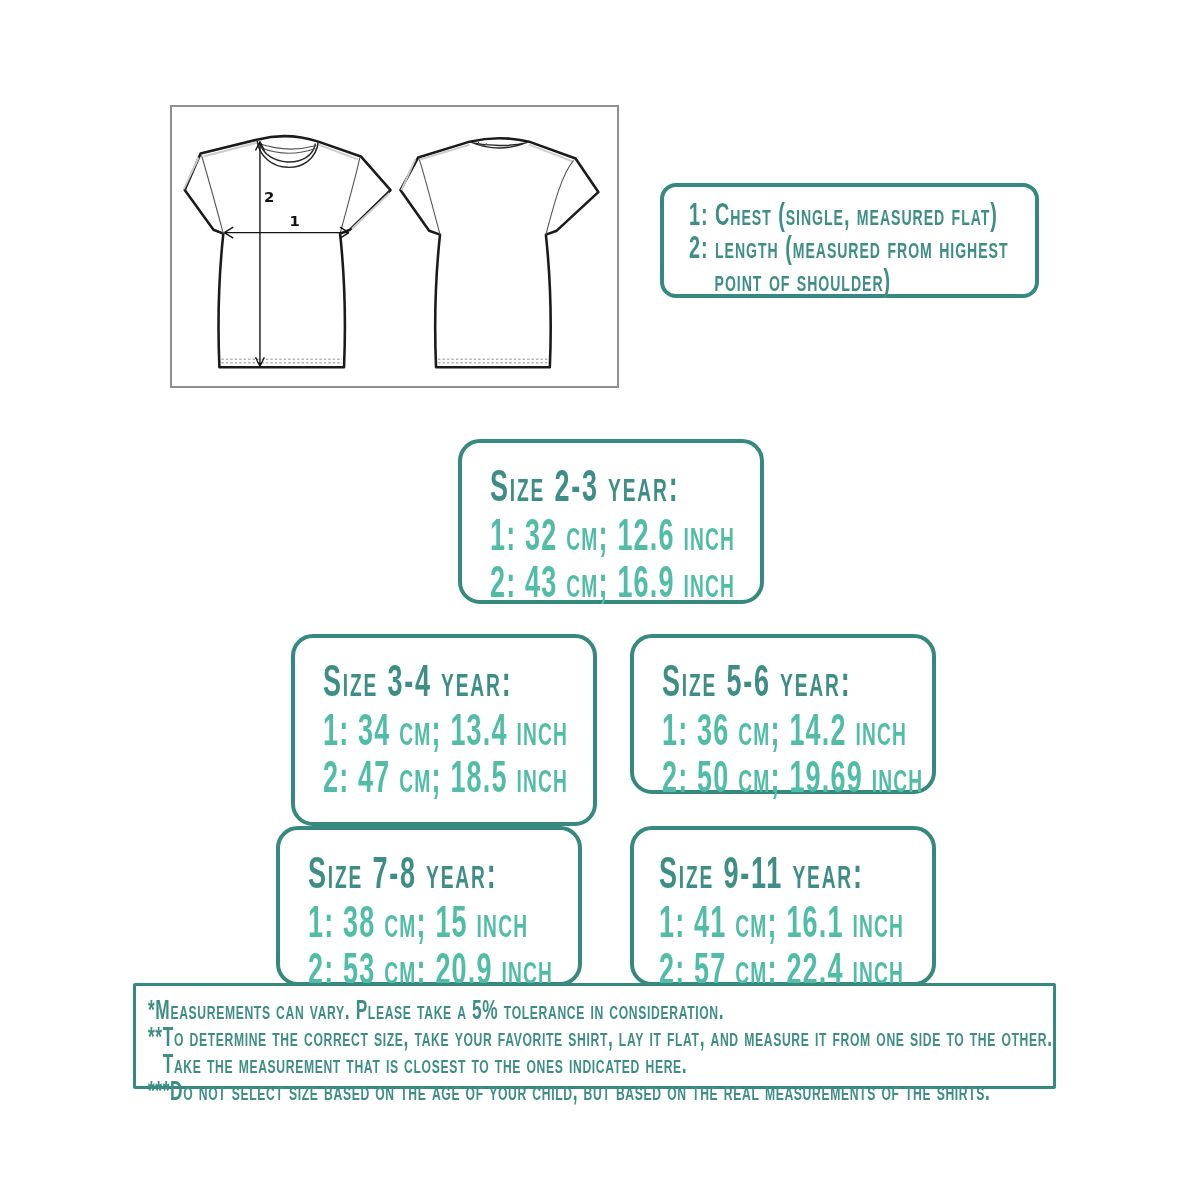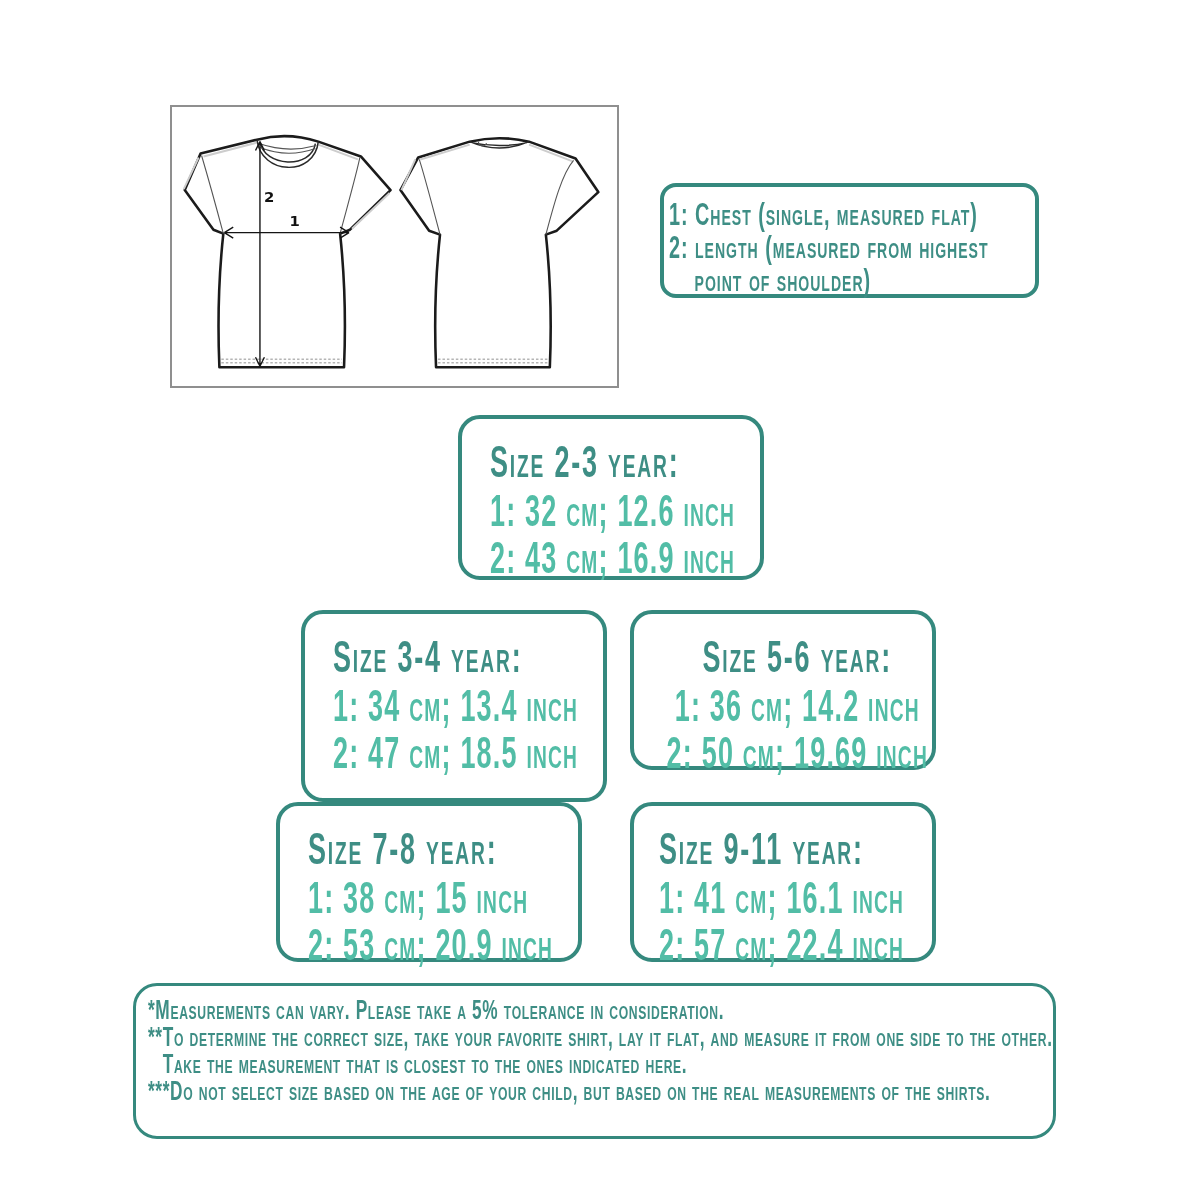--- a/index.html
+++ b/index.html
@@ -19,26 +19,26 @@
   .photo-frame{
     left:170px;top:105px;width:449px;height:283px;
     background:#fff;border:2px solid var(--frame-gray);
   }
   .photo-frame svg{display:block;width:100%;height:100%;}
   
   .tbox{
     background:#fff;border:4px solid var(--teal-border);
     border-radius:22px;overflow:visible;
   }
-  .legend-box{left:660px;top:183px;width:379px;height:115px;border-radius:16px;padding:11px 0 0 5px;}
-  .notes-box{left:133px;top:983px;width:923px;height:156px;border-radius:24px;border-width:3px;padding:11px 0 0 12px;}
-  .sbox{padding:18px 0 0 28px;}
+  .legend-box{left:660px;top:183px;width:379px;height:115px;border-radius:16px;padding:11px 0 0 25px;}
+  .notes-box{left:133px;top:983px;width:923px;height:106px;border-radius:2px;border-width:3px;padding:11px 0 0 12px;}
+  .sbox{padding:18px 0 0 28px;margin-top:24px;}
   .sbox-23{left:458px;top:415px;width:306px;height:165px;}
-  .sbox-34{left:301px;top:610px;width:306px;height:192px;}
-  .sbox-56{left:630px;top:610px;width:306px;height:160px;text-align:center;}
+  .sbox-34{left:291px;top:610px;width:306px;height:192px;}
+  .sbox-56{left:630px;top:610px;width:306px;height:160px;}
   .sbox-78{left:276px;top:802px;width:306px;height:160px;}
   .sbox-911{left:630px;top:802px;width:306px;height:160px;padding-left:25px;}
   
   .squeeze{transform-origin:0 0;}
   .size-squeeze{transform:scaleX(0.60);width:167%;}
   .legend-squeeze{transform:scaleX(0.64);width:156%;}
   .notes-squeeze{transform:scaleX(0.64);width:156%;}
   .hand{
     font-variant:small-caps;font-weight:bold;white-space:nowrap;
   }

